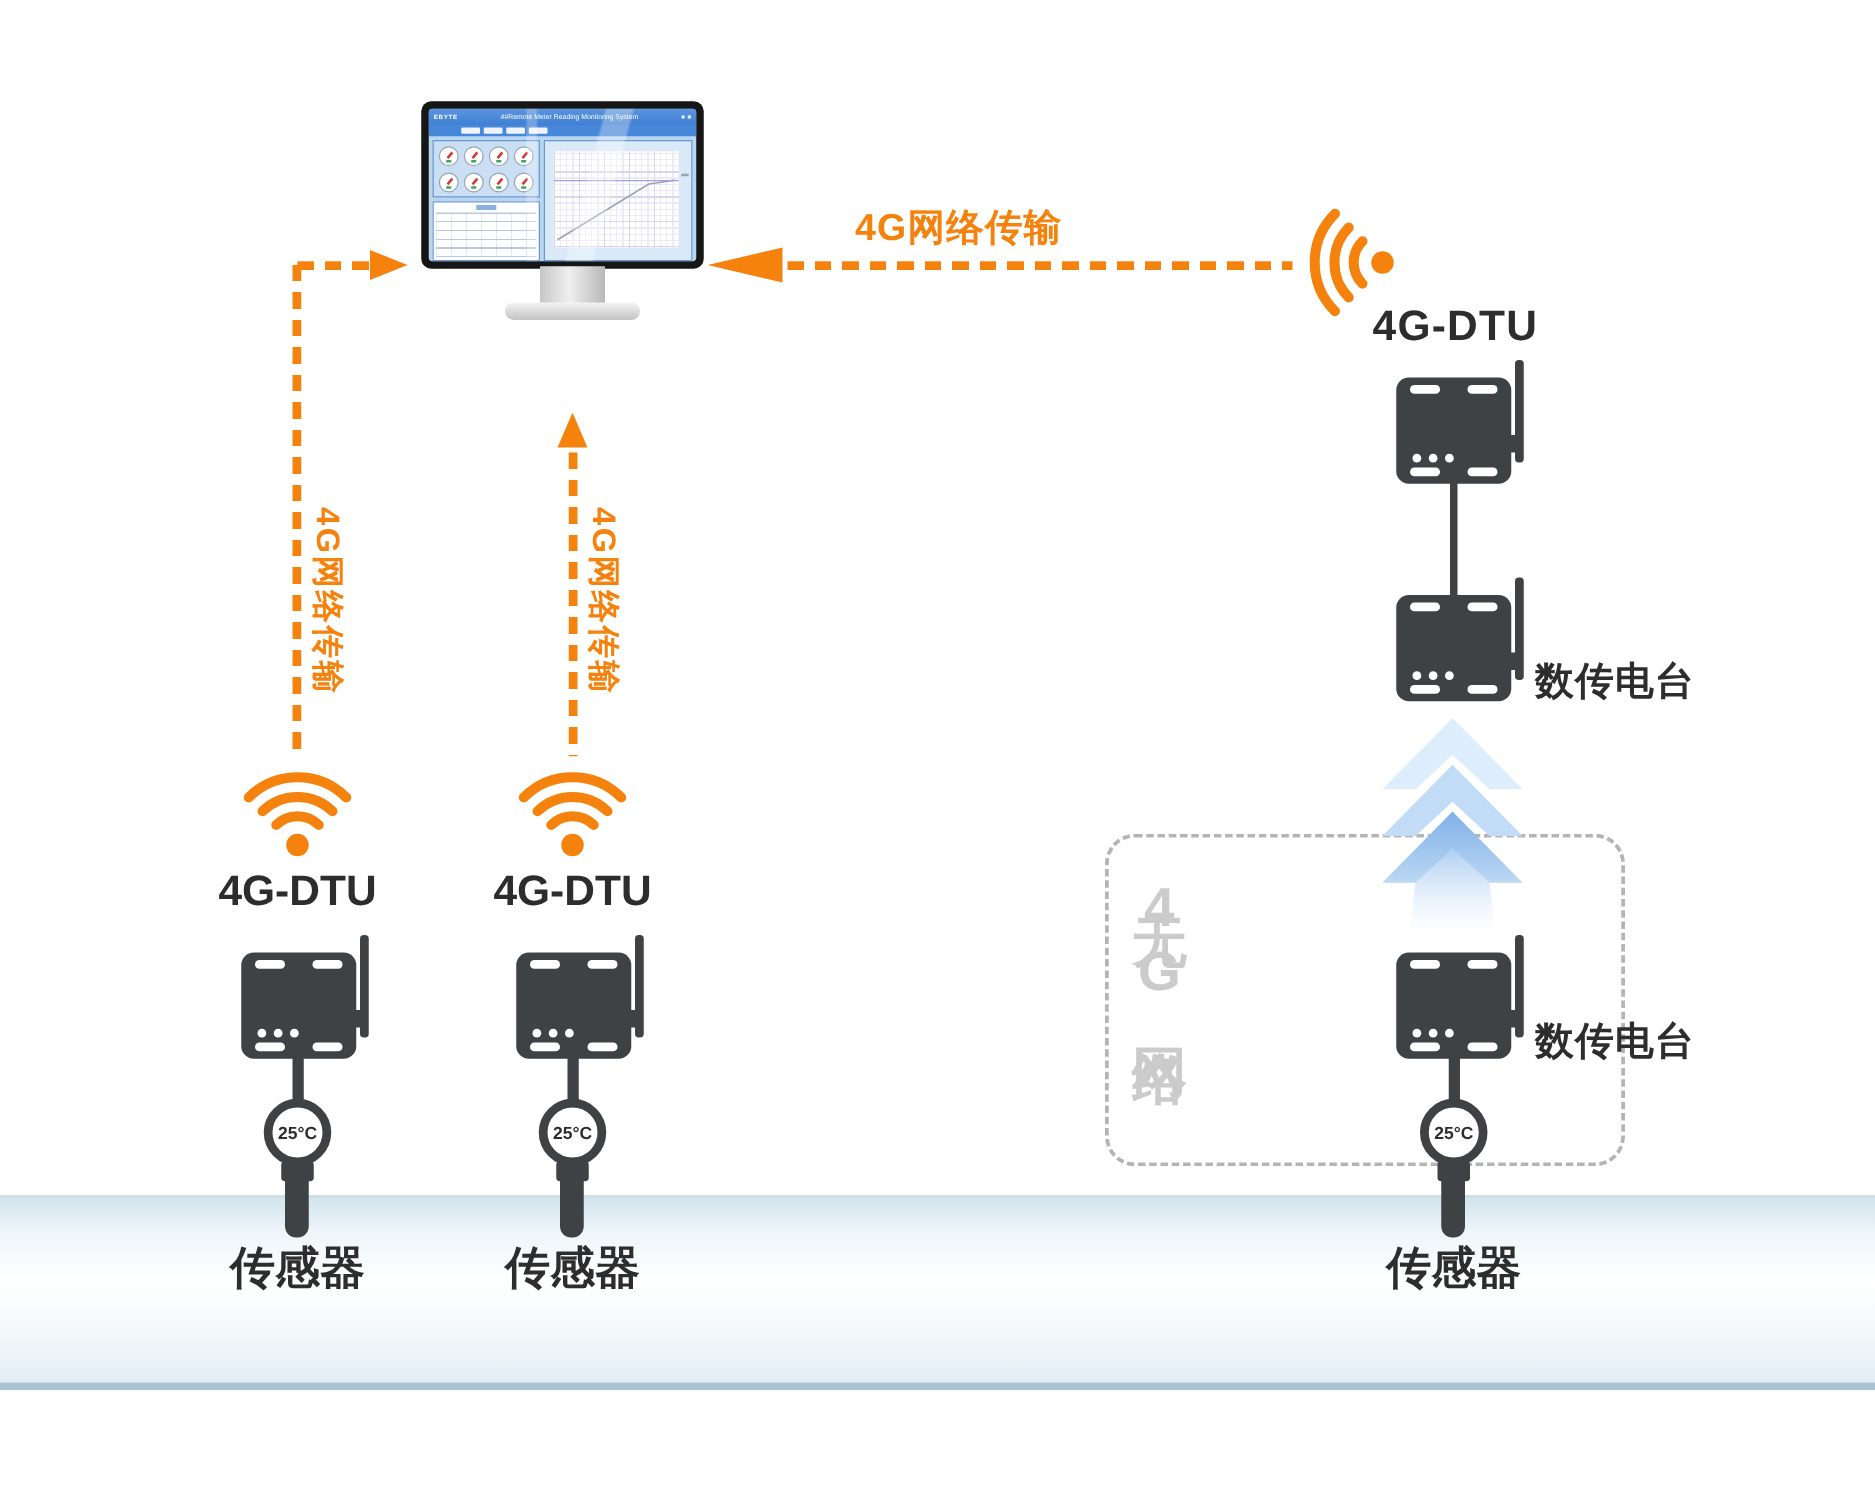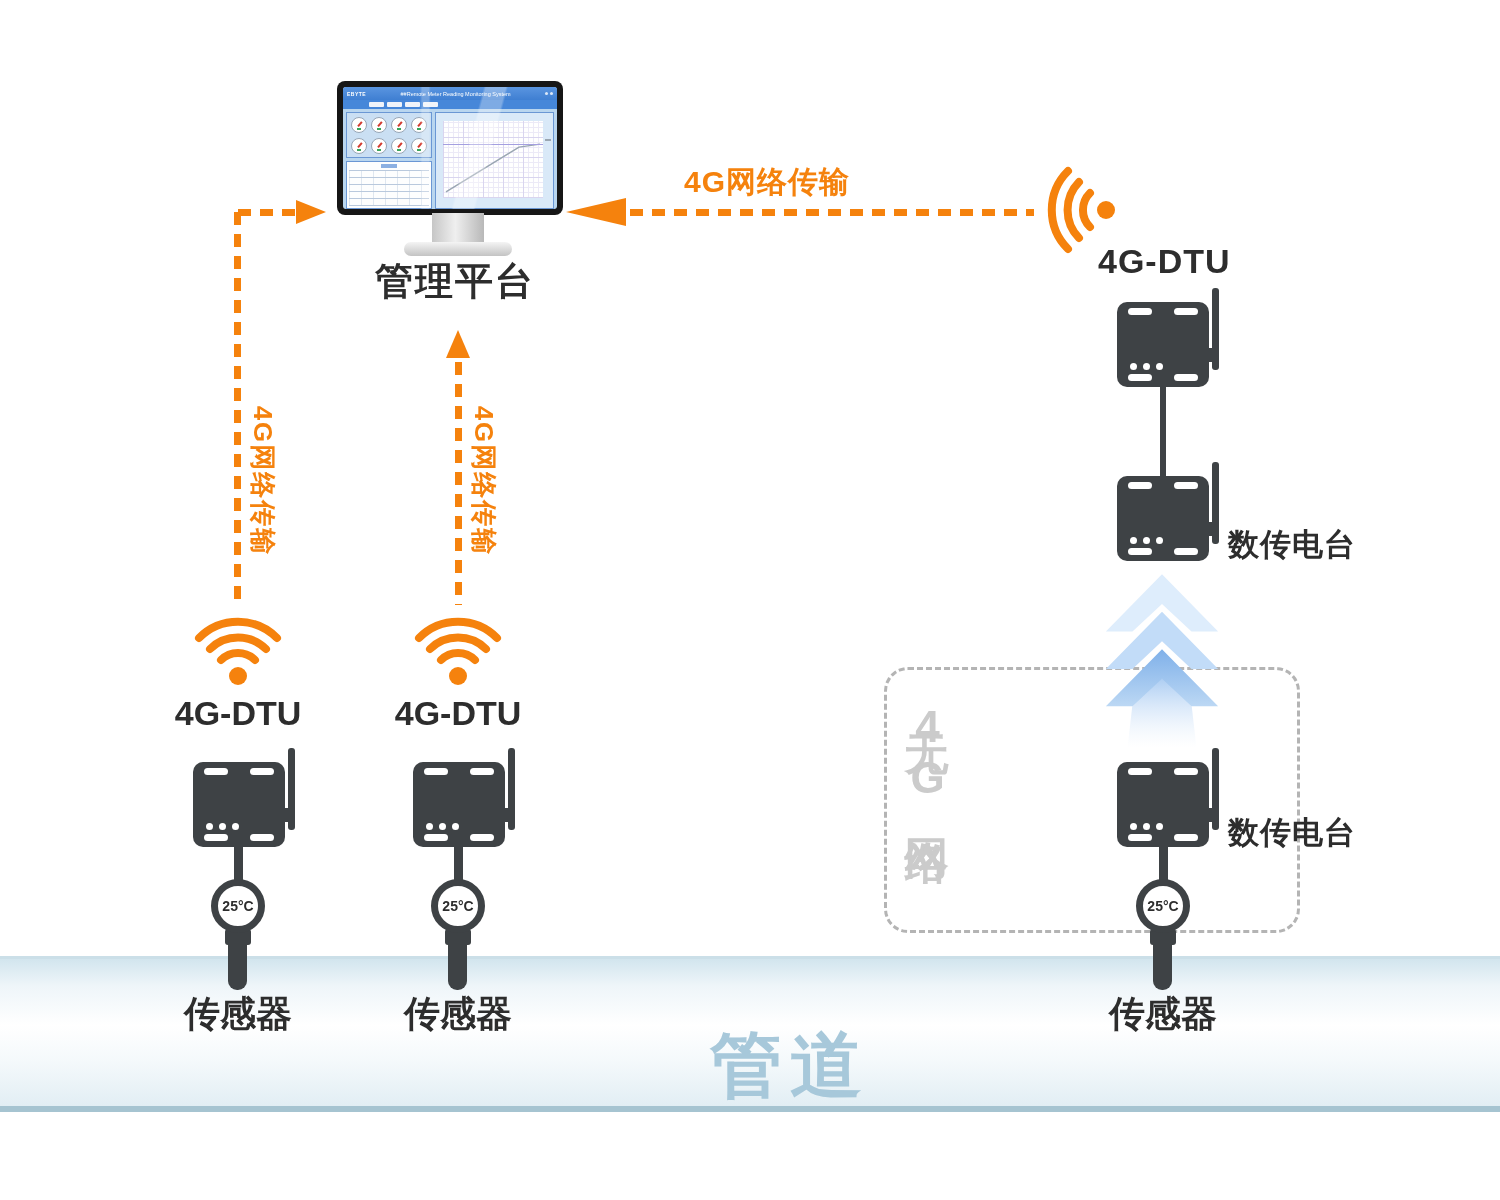--- a/index.html
+++ b/index.html
@@ -100,21 +100,20 @@
   .no4g-label{position:absolute;left:898px;top:700px;height:230px;writing-mode:vertical-rl;text-orientation:upright;
     font-size:44px;font-weight:600;color:#cbcbcb;letter-spacing:2px;}
   .blue-arrow{position:absolute;left:1098px;top:572px;width:128px;height:178px;z-index:2;}
 </style>
 </head>
 <body>
 
 <div id="stage">
 
   <div class="pipe"></div>
-  <div class="pipe-label">管道</div>
 
   <div class="bezel">
     <div class="screen">
       <div class="scr-header">
         <span class="scr-brand">EBYTE</span>
         <span class="scr-title">##Remote Meter Reading Monitoring System</span>
         <span class="scr-icons">
             <i></i>
             <i></i>
           </span>
@@ -148,21 +147,20 @@
             </svg>
           </div>
           <div class="scr-legend"></div>
         </div>
       </div>
       <div class="glare"></div>
     </div>
   </div>
   <div class="neck-stand"></div>
   <div class="base-stand"></div>
-  <div class="monitor-label">管理平台</div>
 
   <div class="wan-top-label">4G网络传输</div>
   <div class="arr-left" style="left:566px;top:198px;"></div>
   <div class="dash-h" style="left:630px;top:209px;width:404px;"></div>
 
   <div class="dash-v" style="left:234px;top:212px;height:388px;"></div>
   <div class="dash-h" style="left:238px;top:209px;width:58px;"></div>
   <div class="arr-right" style="left:296px;top:200px;"></div>
   <div class="vlabel" style="left:262px;top:481px;">4G网络传输</div>
 

